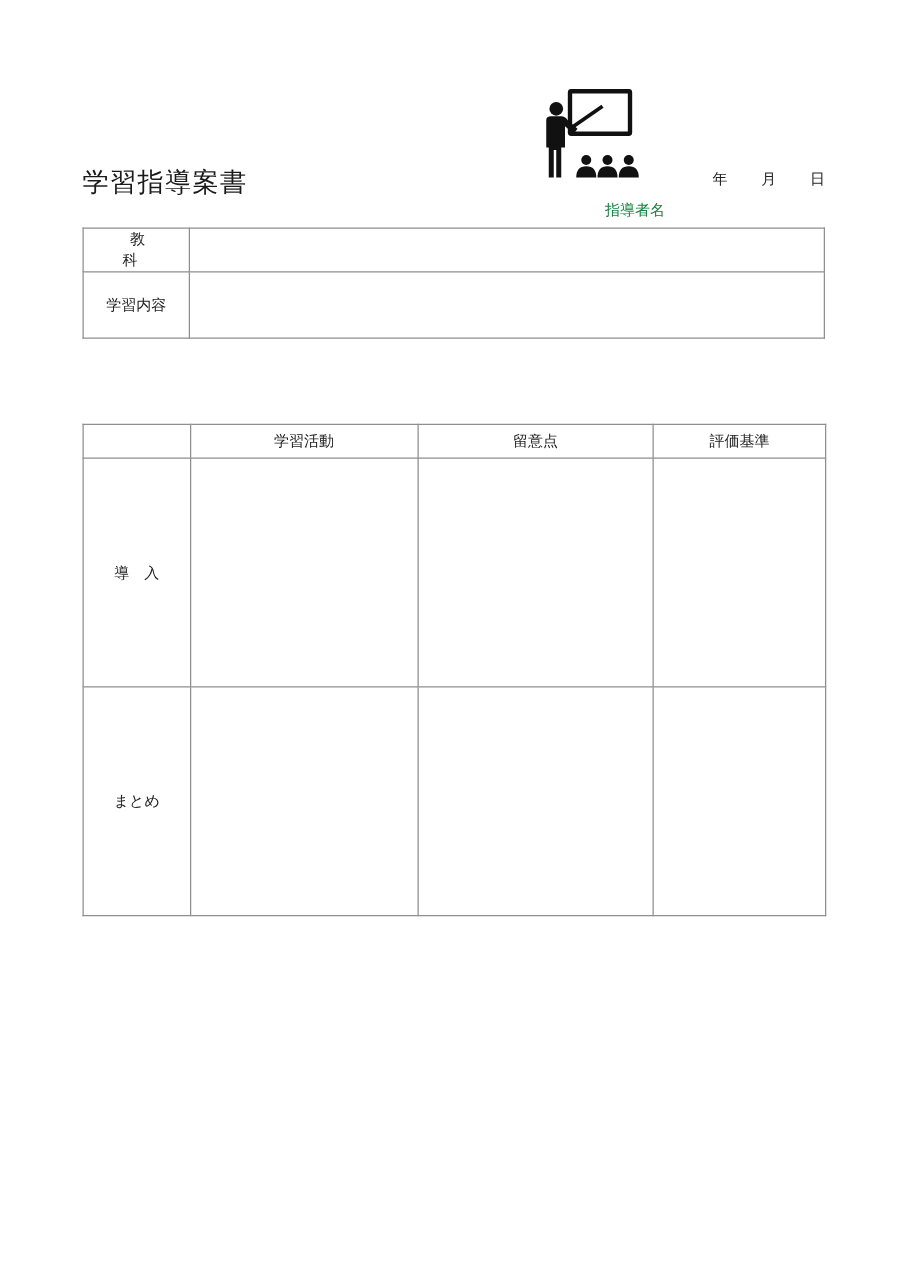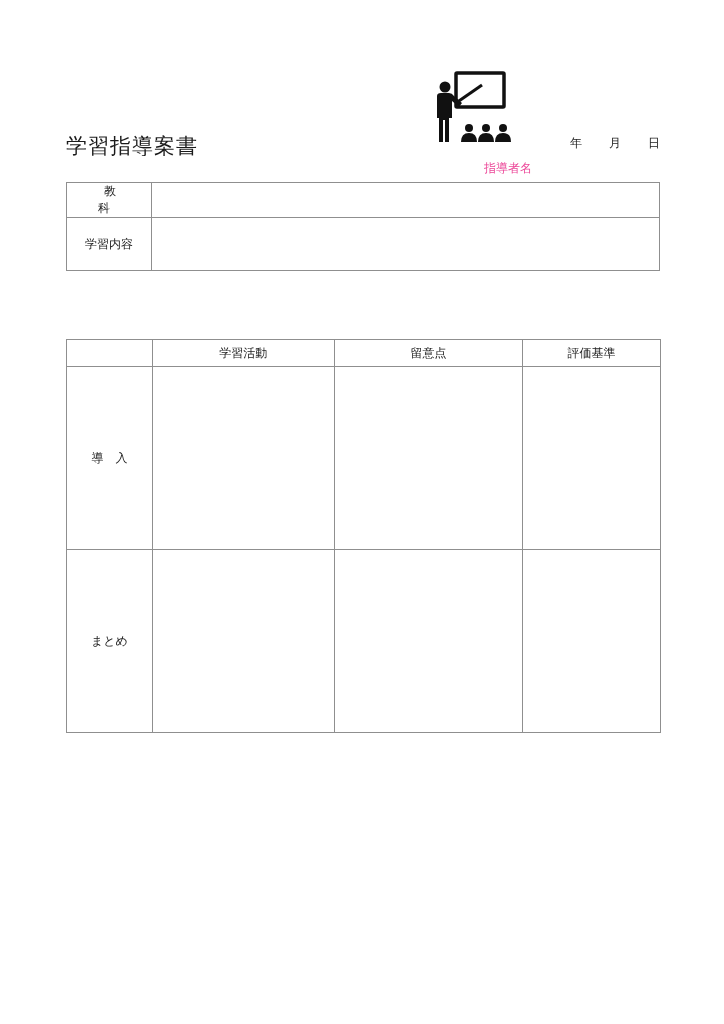--- a/index.html
+++ b/index.html
@@ -12,21 +12,21 @@
       position: absolute; left: 66px; top: 96px; font-size: 21px;
       letter-spacing: 1px; color: #1a1a1a; margin-top: 36px;
     }
     .icon-wrap { position: absolute; left: 434px; top: 70px; width: 84px; height: 74px; }
     .date-row {
       position: absolute; top: 135px; left: 560px; width: 100px; height: 16px;
       font-size: 12px; color: #222;
     }
     .date-row span { position: absolute; top: 0; }
     .instructor {
-      position: absolute; left: 484px; top: 160px; font-size: 12px; color: #ec4899;
+      position: absolute; left: 484px; top: 160px; font-size: 12px; color: #15803d;
     }
     table { border-collapse: collapse; position: absolute; }
     td, th {
       border: 1px solid #8f8f8f; font-size: 12px; font-weight: normal; color: #222;
       padding: 0; text-align: center; vertical-align: middle;
     }
     .t1 { left: 66px; top: 182px; width: 594px; }
     .t1 td.lbl { width: 84px; }
     .t2 { left: 66px; top: 339px; width: 595px; }
     .spaced { letter-spacing: 12px; padding-left: 12px; }

